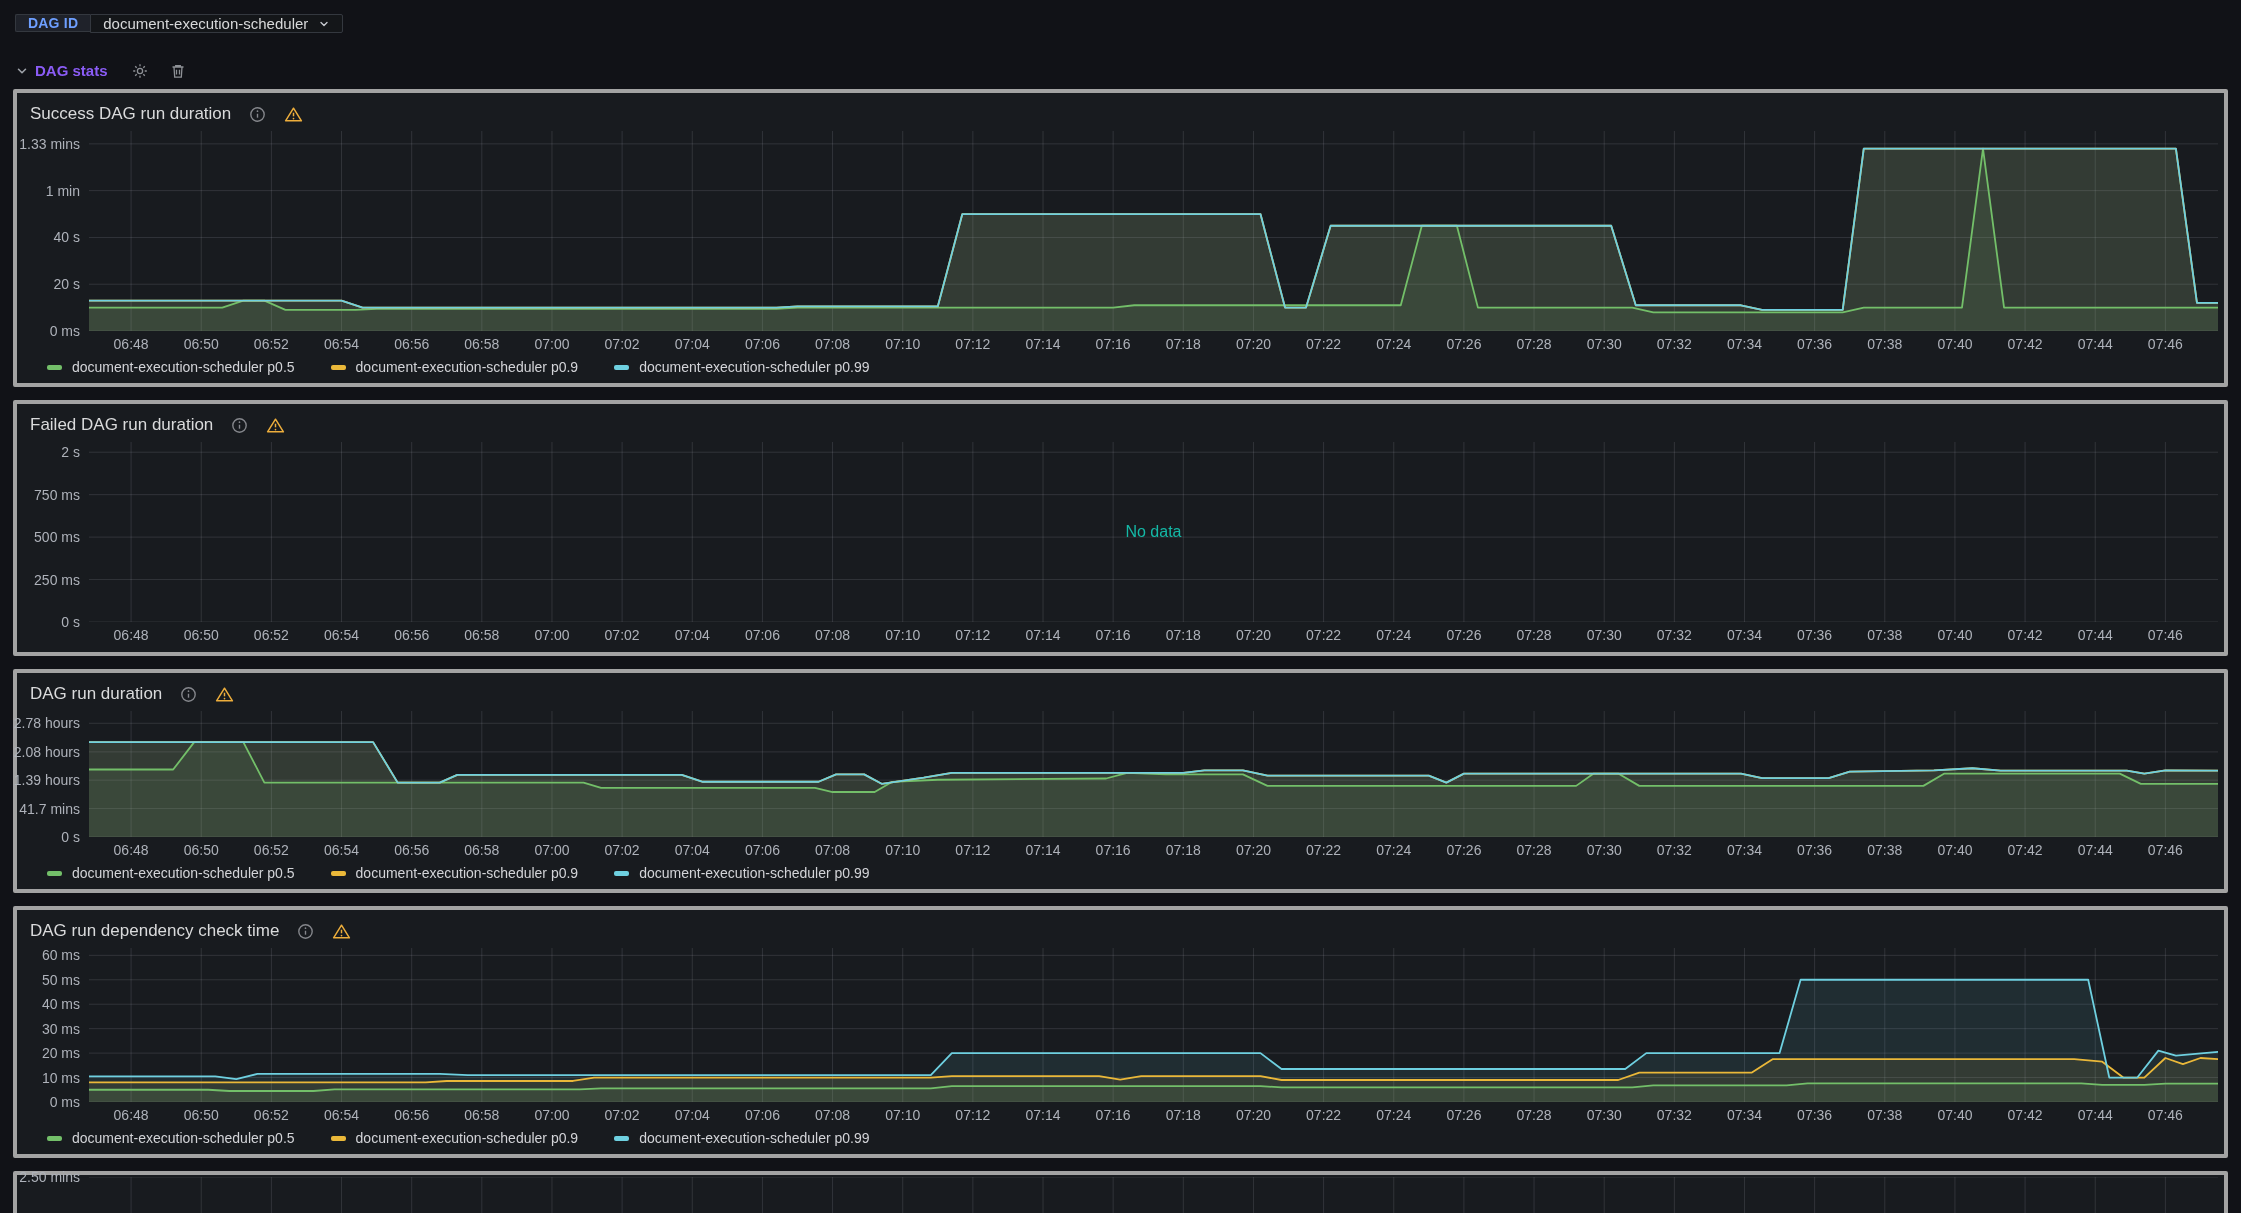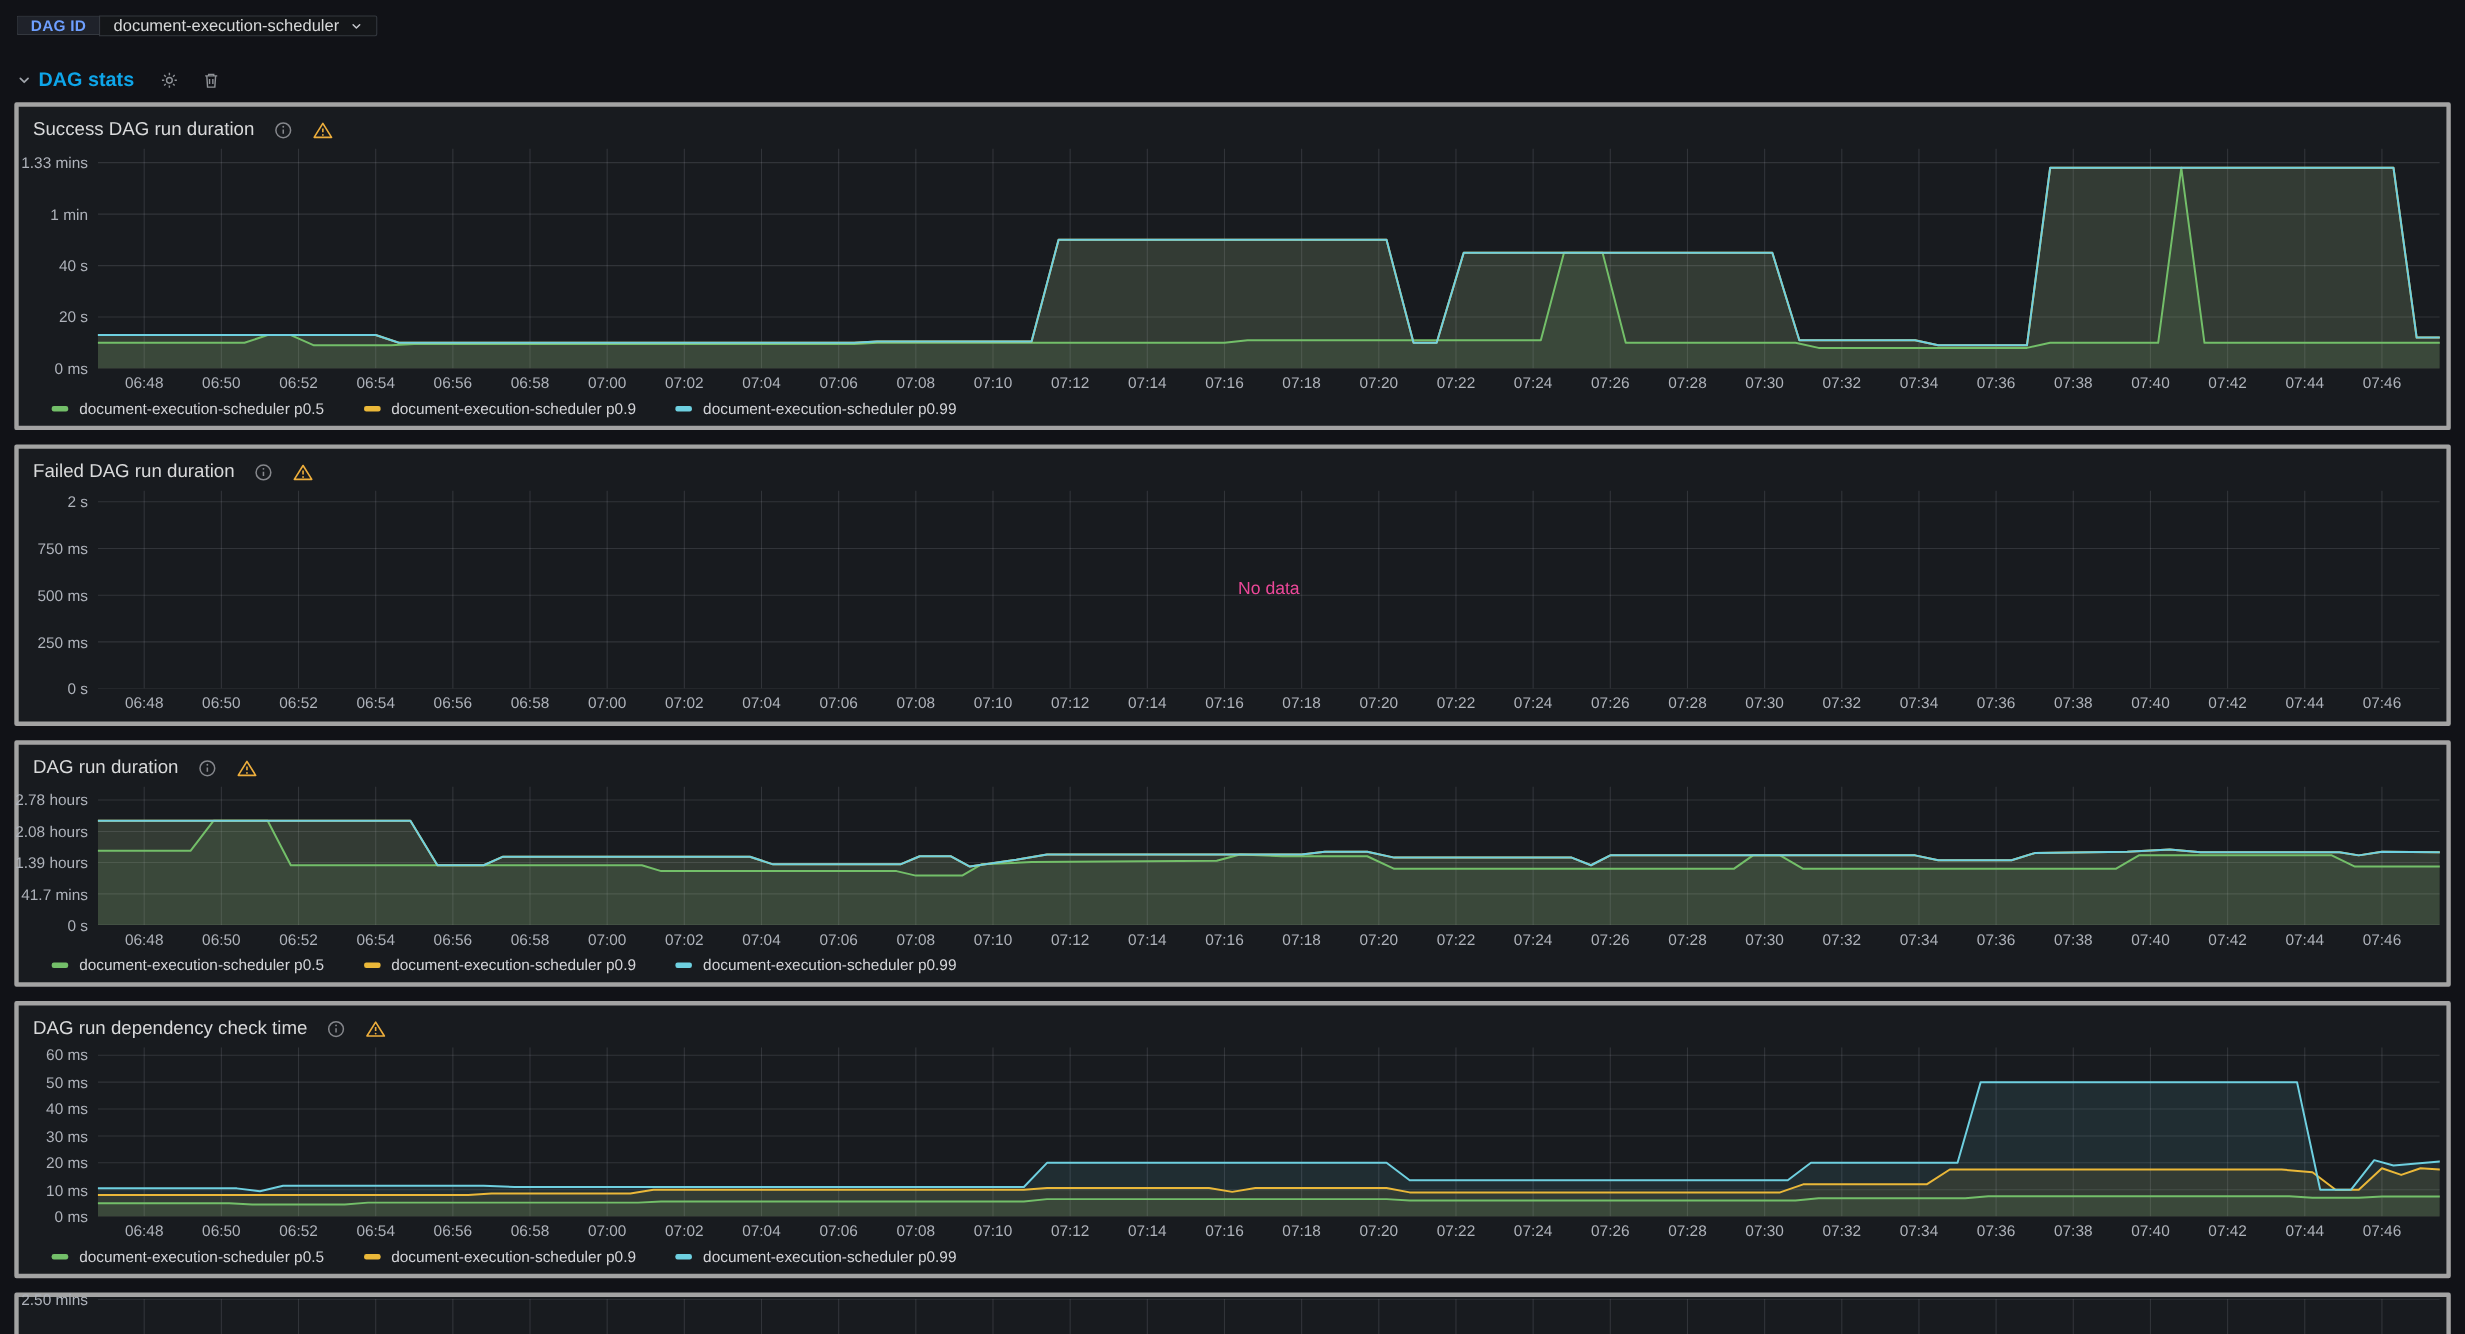--- a/index.html
+++ b/index.html
@@ -19,21 +19,21 @@
     color:#6e9fff; font-size:14px; font-weight:600; letter-spacing:.2px;
   }
   .var-value {
     display:flex; align-items:center; gap:10px; padding:0 12px;
     background:#141619; border:1px solid #34383f; border-radius:0 2px 2px 0;
     color:#d8d9da; font-size:15px; cursor:pointer;
   }
   
   .row-head { margin:16px 0 10px 15px; display:flex; align-items:center; cursor:pointer; }
   .row-head .chev { color:#9fa3aa; margin-right:6px; }
-  .row-title { font-size:18px; font-weight:700; color:#0ea5e9; }
+  .row-title { font-size:15px; font-weight:700; color:#8b5cf6; }
   .row-icon { color:#8e9196; margin-left:24px; cursor:pointer; }
   
   .panel {
     margin:0 13px 13px 13px;
     background:#181b1f;
     border:4px solid #a3a3a3;
     border-radius:2px;
     position:relative;
   }
   .panel-header { height:36px; display:flex; align-items:center; padding:6px 0 0 13px; }
@@ -51,21 +51,21 @@
   .plot { flex:1; position:relative; }
   .chart-svg { position:absolute; inset:0; width:100%; height:100%; display:block; }
   .grid { stroke:rgba(204,204,220,0.14); stroke-width:1; }
   .x-axis { height:22px; position:relative; margin-left:72px; margin-right:6px; }
   .x-tick {
     position:absolute; top:5px; transform:translateX(-50%);
     font-size:14px; color:#aeb2ba; white-space:nowrap;
   }
   .no-data {
     position:absolute; inset:0; display:flex; align-items:center; justify-content:center;
-    font-size:16px; color:#ec4899;
+    font-size:16px; color:#14b8a6;
   }
   
   .legend { display:flex; align-items:center; gap:36px; padding:6px 0 8px 30px; }
   .legend-item { display:flex; align-items:center; gap:10px; cursor:pointer; }
   .swatch { width:15px; height:5px; border-radius:2px; display:inline-block; }
   .legend-label { font-size:14px; color:#d3d4d8; }
   svg.icon { display:block; }
 </style>
 </head>
 <body>

